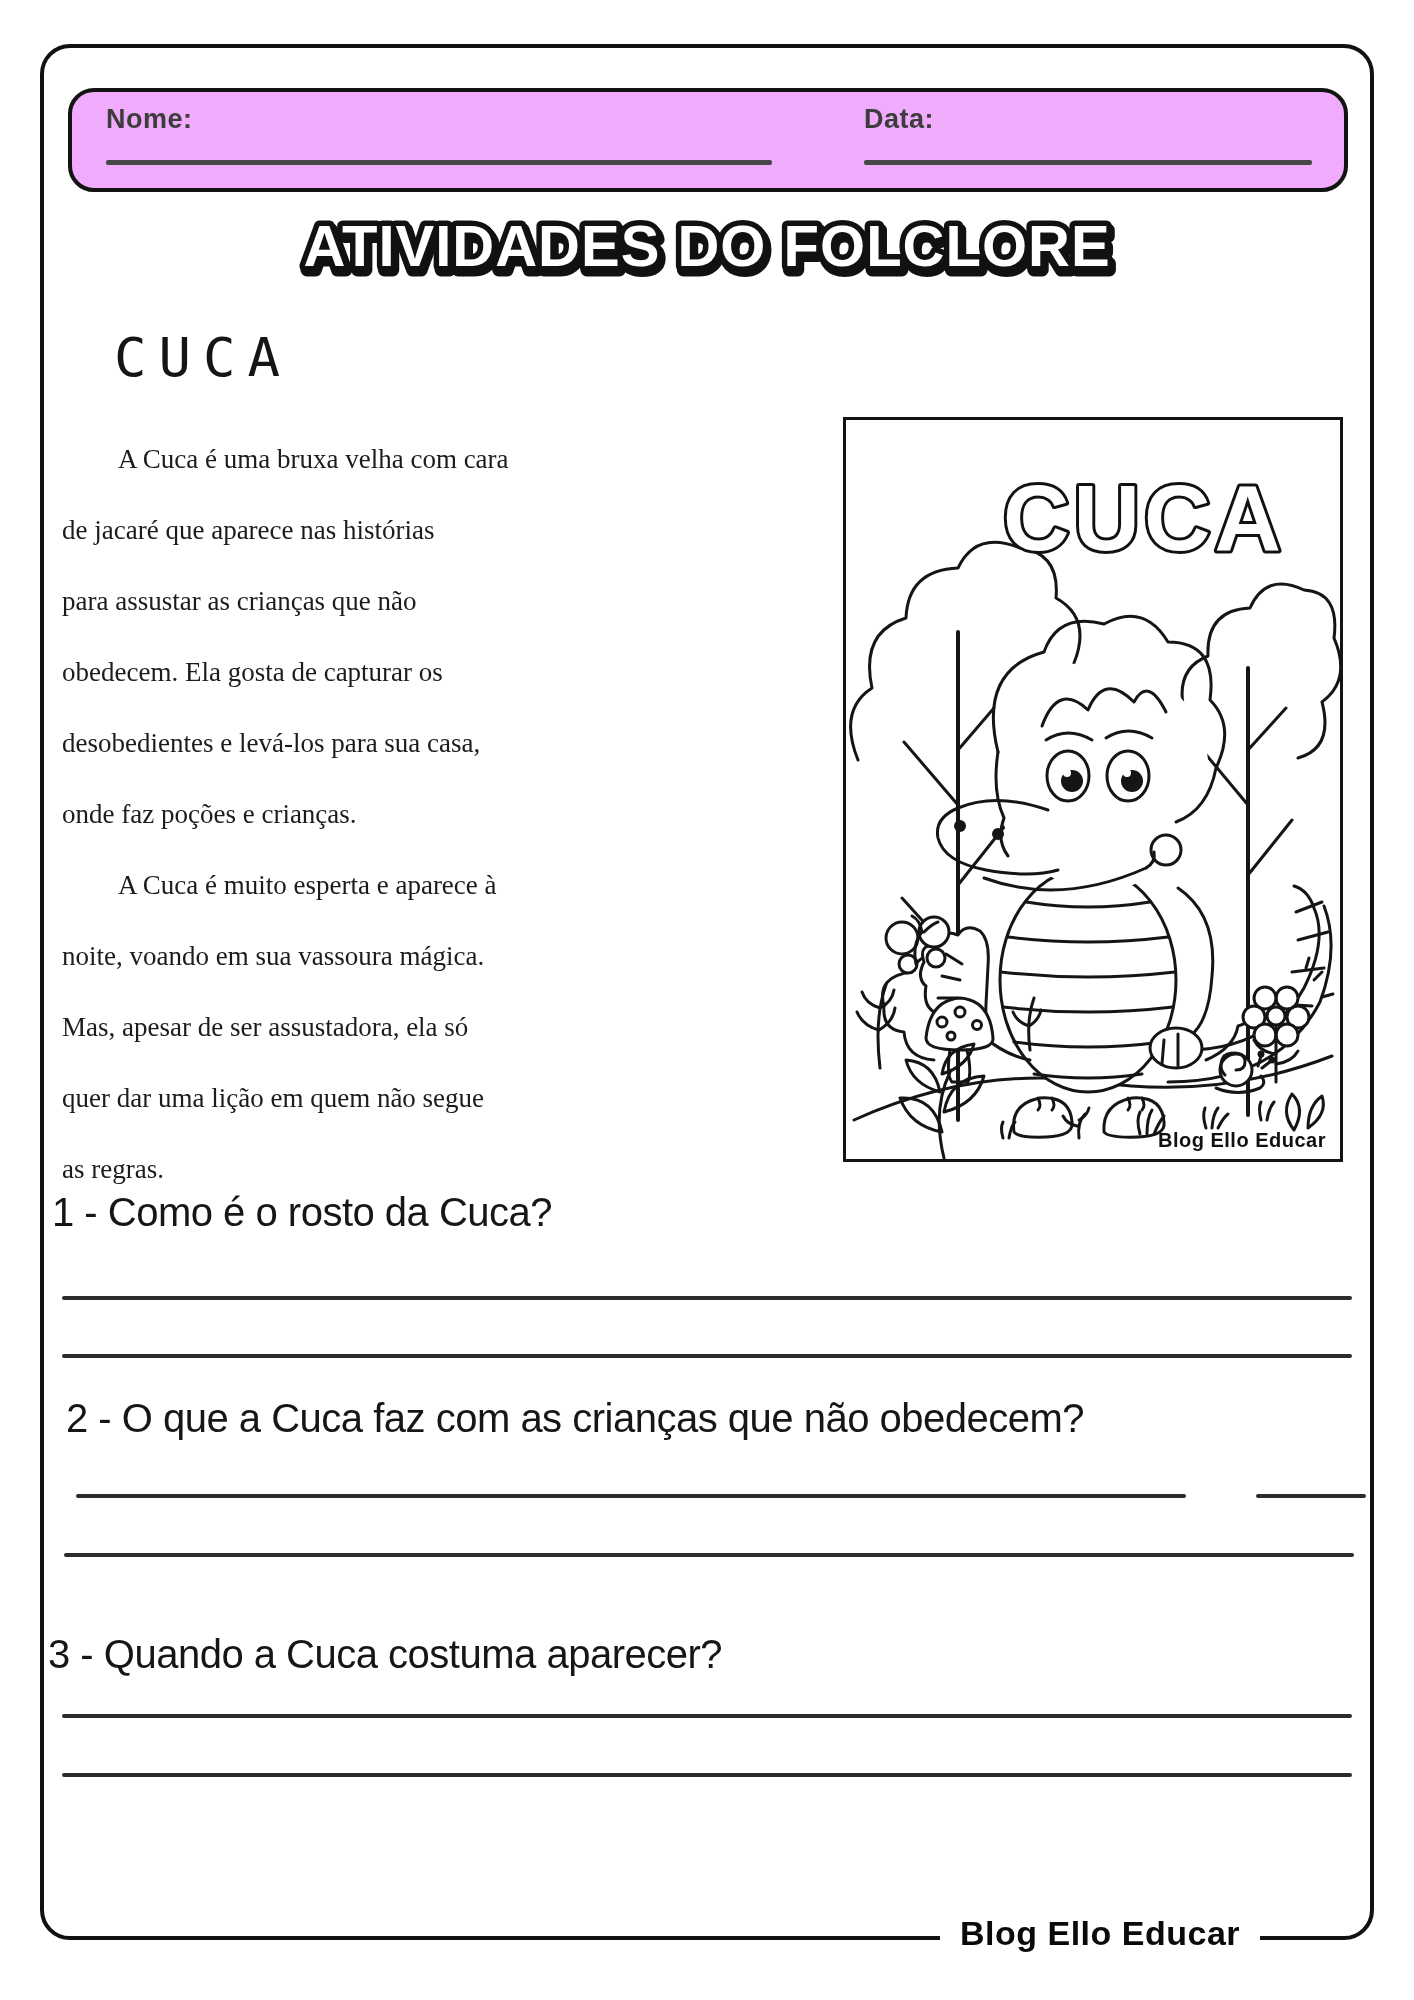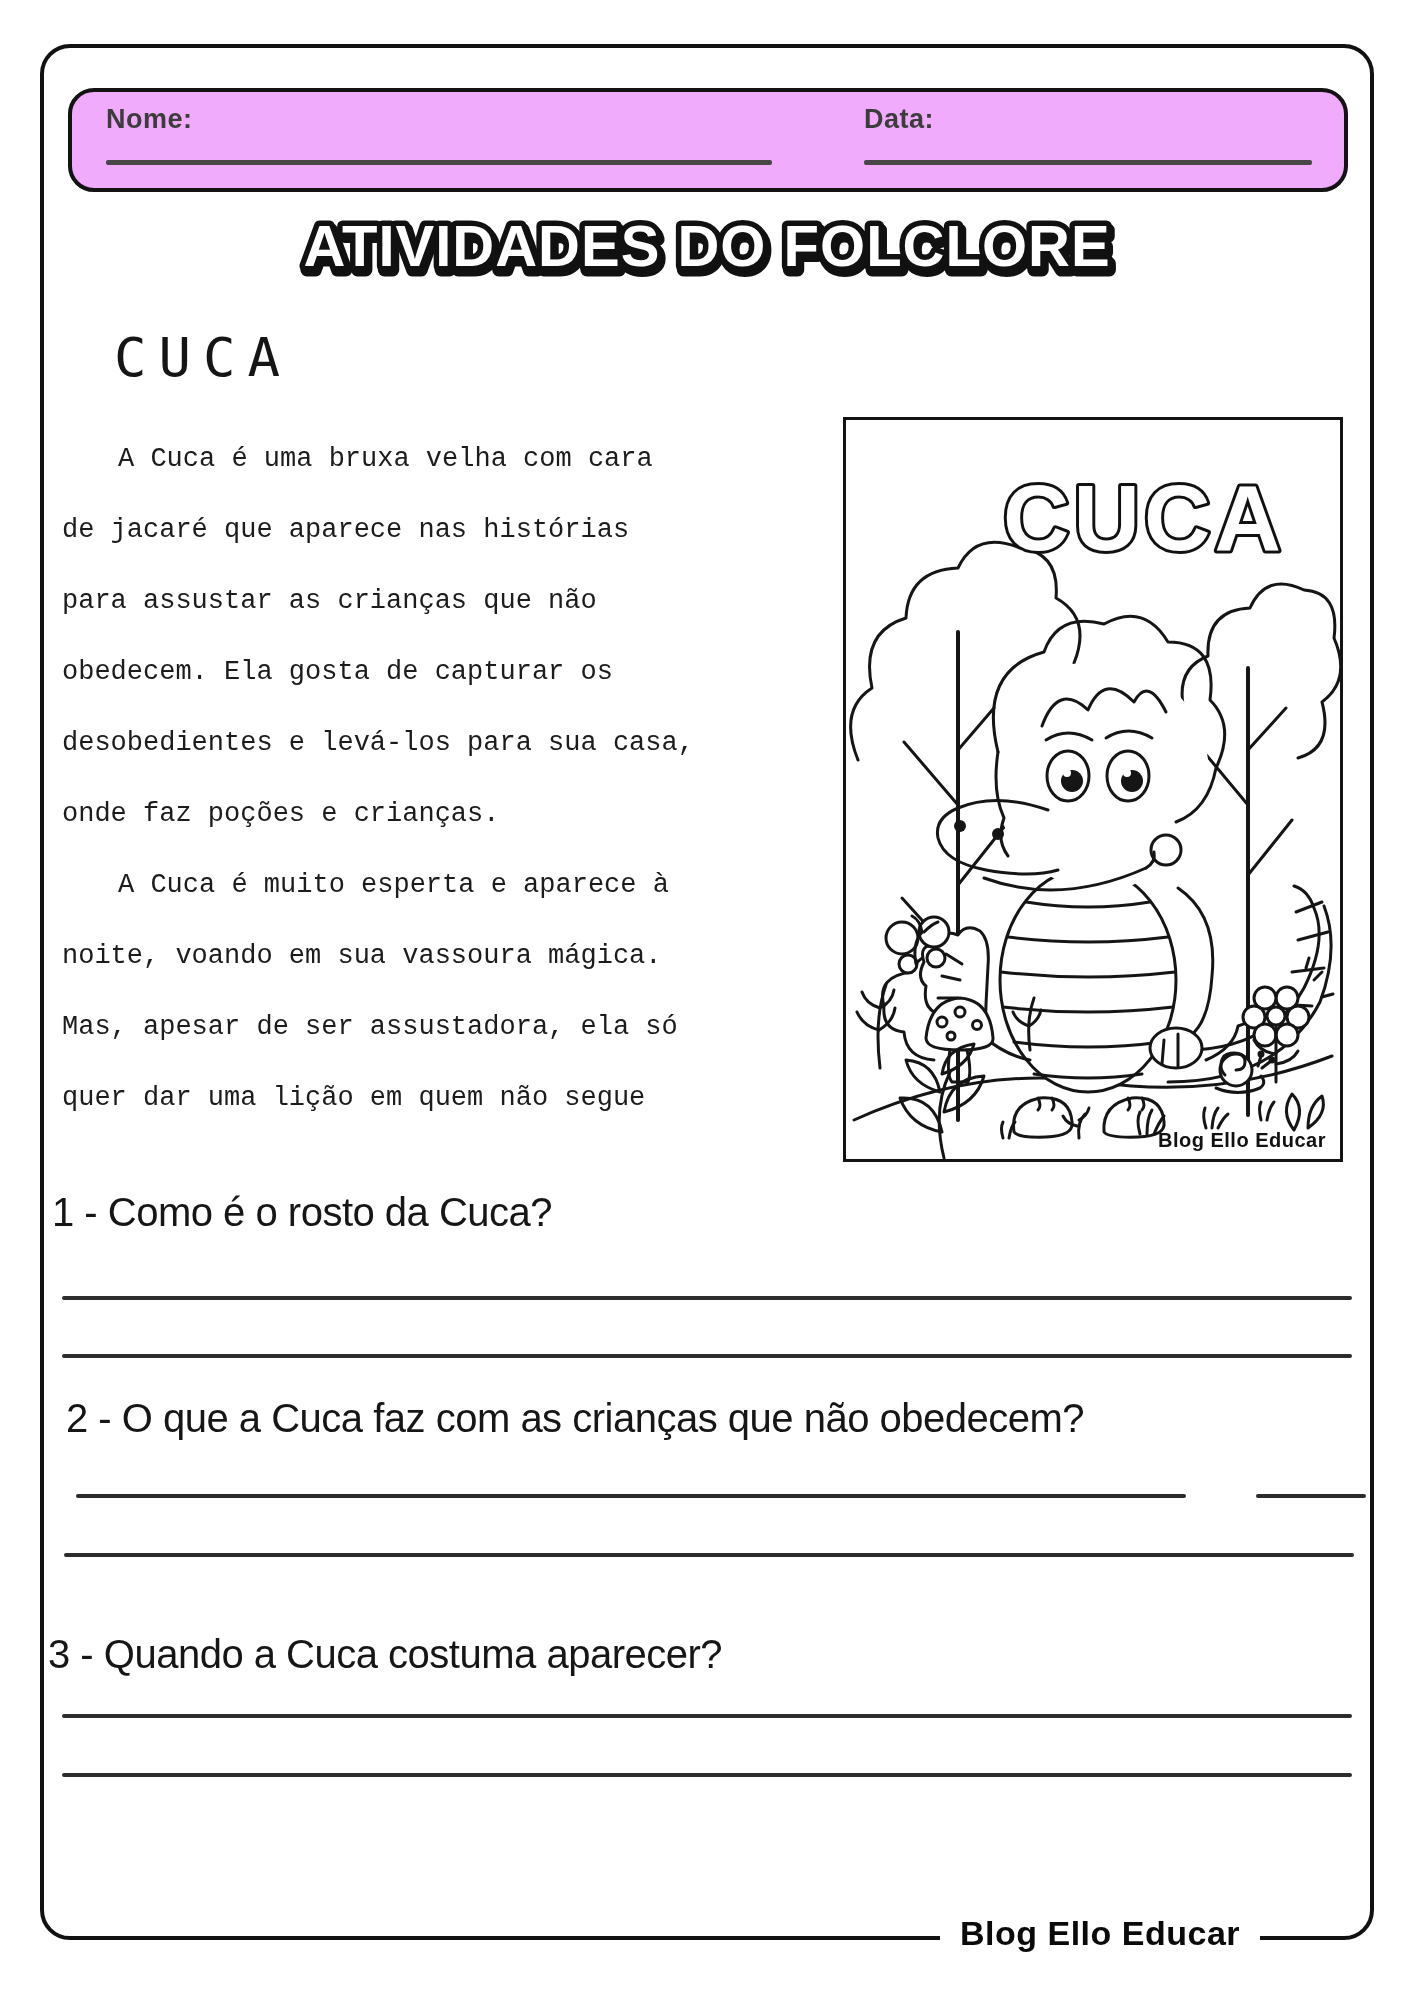--- a/index.html
+++ b/index.html
@@ -40,21 +40,21 @@
   .bubble-main { fill: #fff; stroke: #111; stroke-width: 11px; stroke-linejoin: round; paint-order: stroke; }
   
   .cuca-heading {
     position: absolute; left: 114px; top: 326px;
     font-family: "DejaVu Sans Mono", monospace; font-weight: normal;
     font-size: 54px; letter-spacing: 12px; color: #151515;
   }
   .story { position: absolute; left: 62px; top: 424px; }
   .story .line {
     height: 71px; line-height: 71px; white-space: nowrap;
-    font-family: Liberation Mono, monospace; font-size: 27px; color: #1c1c1c;
+    font-family: Liberation Serif, serif; font-size: 27px; color: #1c1c1c;
   }
   .story .line.indent { padding-left: 56px; }
   
   .illustration {
     position: absolute; left: 843px; top: 417px; width: 500px; height: 745px;
     border: 3px solid #131313; background: #fff;
   }
   .ill-caption {
     font-family: "Liberation Sans", sans-serif; font-weight: bold; font-size: 92px;
     letter-spacing: 4px; fill: #fff; stroke: #111; stroke-width: 6px;
@@ -112,20 +112,21 @@
   <div class="line indent">A Cuca é uma bruxa velha com cara</div>
   <div class="line">de jacaré que aparece nas histórias</div>
   <div class="line">para assustar as crianças que não</div>
   <div class="line">obedecem. Ela gosta de capturar os</div>
   <div class="line">desobedientes e levá-los para sua casa,</div>
   <div class="line">onde faz poções e crianças.</div>
   <div class="line indent">A Cuca é muito esperta e aparece à</div>
   <div class="line">noite, voando em sua vassoura mágica.</div>
   <div class="line">Mas, apesar de ser assustadora, ela só</div>
   <div class="line">quer dar uma lição em quem não segue</div>
+  <div class="line">as regras.</div>
 </div>
 
 <div class="illustration">
   <svg width="494" height="739" viewBox="0 0 494 739">
     <g fill="none" stroke="#151515" stroke-width="3" stroke-linecap="round" stroke-linejoin="round">
 
       <g>
         <path d="M12,340 Q-8,290 26,268 Q14,212 60,198 Q62,150 112,148 Q130,110 174,128 Q214,133 210,178 Q246,198 228,243 Q247,290 210,310"></path>
         <path d="M112,212 L112,700" stroke-width="4"></path>
         <path d="M112,385 L58,322"></path>

